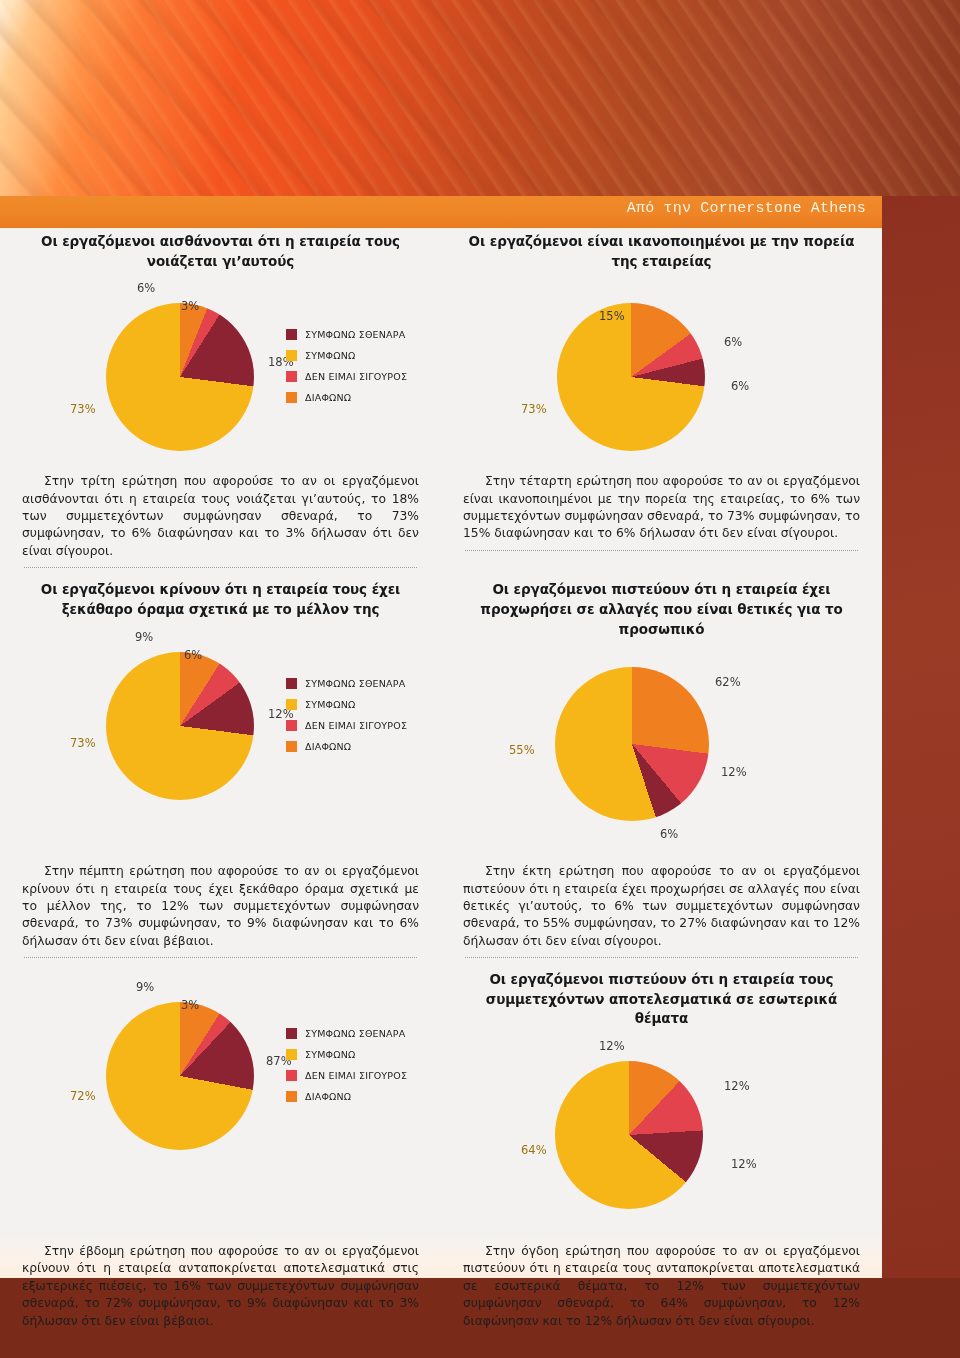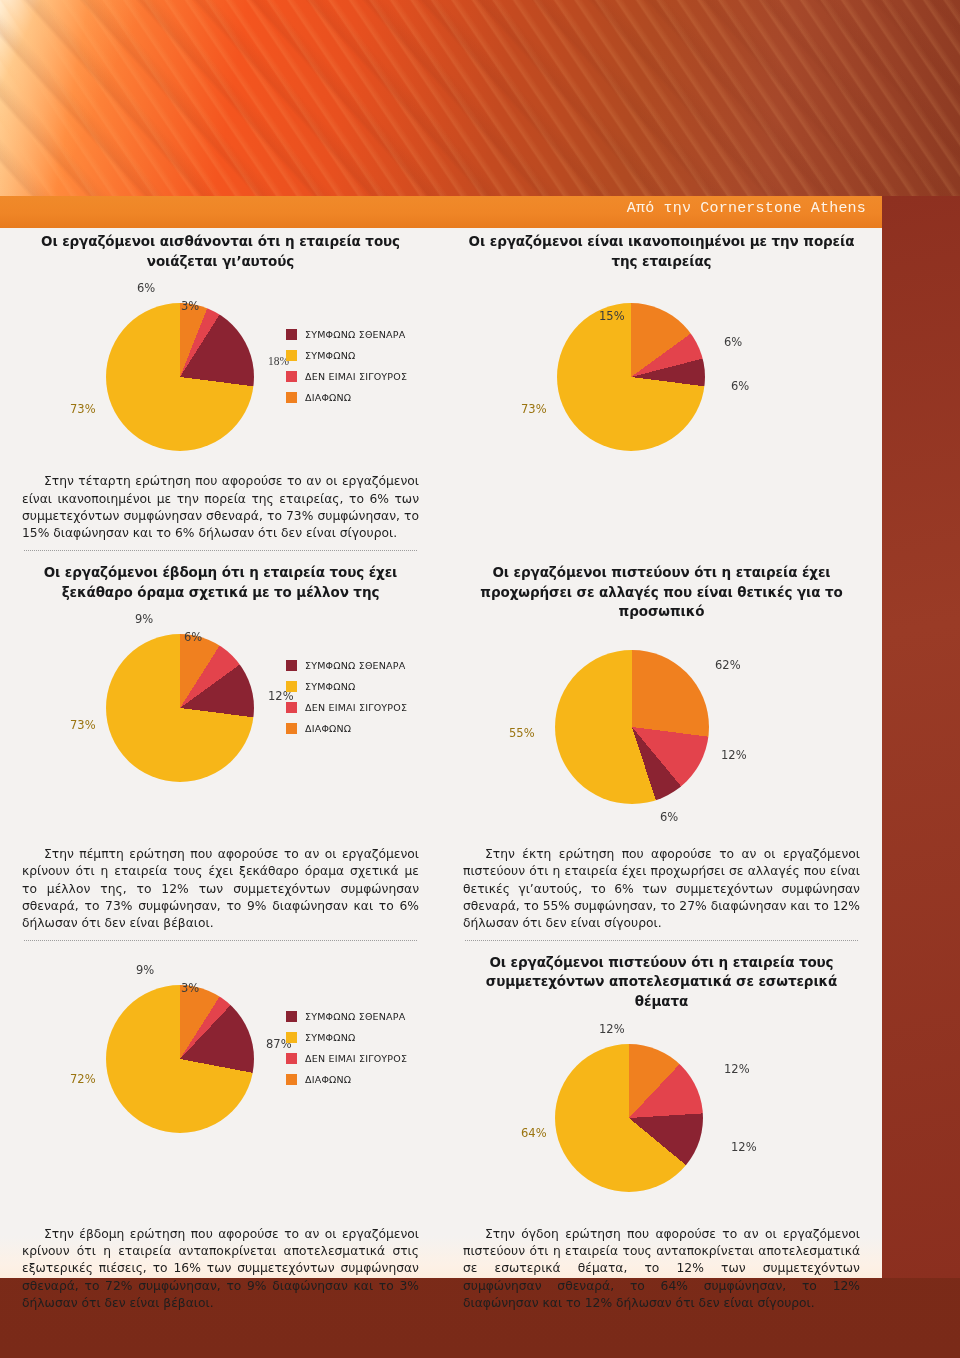--- a/index.html
+++ b/index.html
@@ -165,21 +165,21 @@
 <div class="page" style="position:absolute; left:0; top:232px;">
 
   <div class="row">
 
     <div class="col">
       <div class="chart-title">Οι εργαζόμενοι αισθάνονται ότι η εταιρεία τους νοιάζεται γι’αυτούς</div>
       <div class="chart-area">
         <div class="pie" id="pie-q3" style="background: conic-gradient(rgb(240, 128, 31) 0deg, rgb(240, 128, 31) 21.6deg, rgb(227, 67, 76) 21.6deg, rgb(227, 67, 76) 32.4deg, rgb(139, 35, 50) 32.4deg, rgb(139, 35, 50) 97.2deg, rgb(247, 182, 24) 97.2deg, rgb(247, 182, 24) 360deg);"></div>
         <div class="plabel" style="left:119px; top:6px;">6%</div>
         <div class="plabel" style="left:163px; top:24px;">3%</div>
-        <div class="plabel" style="left:250px; top:80px;font-family:Liberation Serif, serif;">18%</div>
+        <div class="plabel" style="left:250px; top:80px;">18%</div>
         <div class="plabel gold" style="left:52px; top:127px;">73%</div>
 
         <div class="legend">
           <div class="legend-row">
             <span class="swatch" style="background:#8b2332"></span>
             <span class="legend-label">ΣΥΜΦΩΝΩ ΣΘΕΝΑΡΑ</span>
           </div>
           <div class="legend-row">
             <span class="swatch" style="background:#f7b618"></span>
             <span class="legend-label">ΣΥΜΦΩΝΩ</span>
@@ -205,31 +205,35 @@
         <div class="plabel" style="left:272px; top:104px;">6%</div>
         <div class="plabel gold" style="left:62px; top:127px;">73%</div>
       </div>
     </div>
   </div>
 
   <div class="spacer8"></div>
 
   <div class="row">
     <div class="col">
+      <p class="para">Στην τρίτη ερώτηση που αφορούσε το αν οι εργαζόμενοι αισθάνονται ότι η εταιρεία τους νοιάζεται γι’αυτούς, το 18% των συμμετεχόντων συμφώνησαν σθεναρά, το 73% συμφώνησαν, το 6% διαφώνησαν και το 3% δήλωσαν ότι δεν είναι σίγουροι.</p>
+      <div class="dotted"></div>
+    </div>
+    <div class="col">
       <p class="para">Στην τέταρτη ερώτηση που αφορούσε το αν οι εργαζόμενοι είναι ικανοποιημένοι με την πορεία της εταιρείας, το 6% των συμμετεχόντων συμφώνησαν σθεναρά, το 73% συμφώνησαν, το 15% διαφώνησαν και το 6% δήλωσαν ότι δεν είναι σίγουροι.</p>
       <div class="dotted"></div>
     </div>
   </div>
 
   <div class="spacer12"></div>
 
   <div class="row">
 
     <div class="col">
-      <div class="chart-title">Οι εργαζόμενοι έβδομη ότι η εταιρεία τους έχει ξεκάθαρο όραμα σχετικά με το μέλλον της</div>
+      <div class="chart-title">Οι εργαζόμενοι κρίνουν ότι η εταιρεία τους έχει ξεκάθαρο όραμα σχετικά με το μέλλον της</div>
       <div class="chart-area">
         <div class="pie" id="pie-q5" style="background: conic-gradient(rgb(240, 128, 31) 0deg, rgb(240, 128, 31) 32.4deg, rgb(227, 67, 76) 32.4deg, rgb(227, 67, 76) 54deg, rgb(139, 35, 50) 54deg, rgb(139, 35, 50) 97.2deg, rgb(247, 182, 24) 97.2deg, rgb(247, 182, 24) 360deg);"></div>
         <div class="plabel" style="left:117px; top:6px;">9%</div>
         <div class="plabel" style="left:166px; top:24px;">6%</div>
         <div class="plabel" style="left:250px; top:83px;">12%</div>
         <div class="plabel gold" style="left:52px; top:112px;">73%</div>
 
         <div class="legend">
           <div class="legend-row">
             <span class="swatch" style="background:#8b2332"></span>

